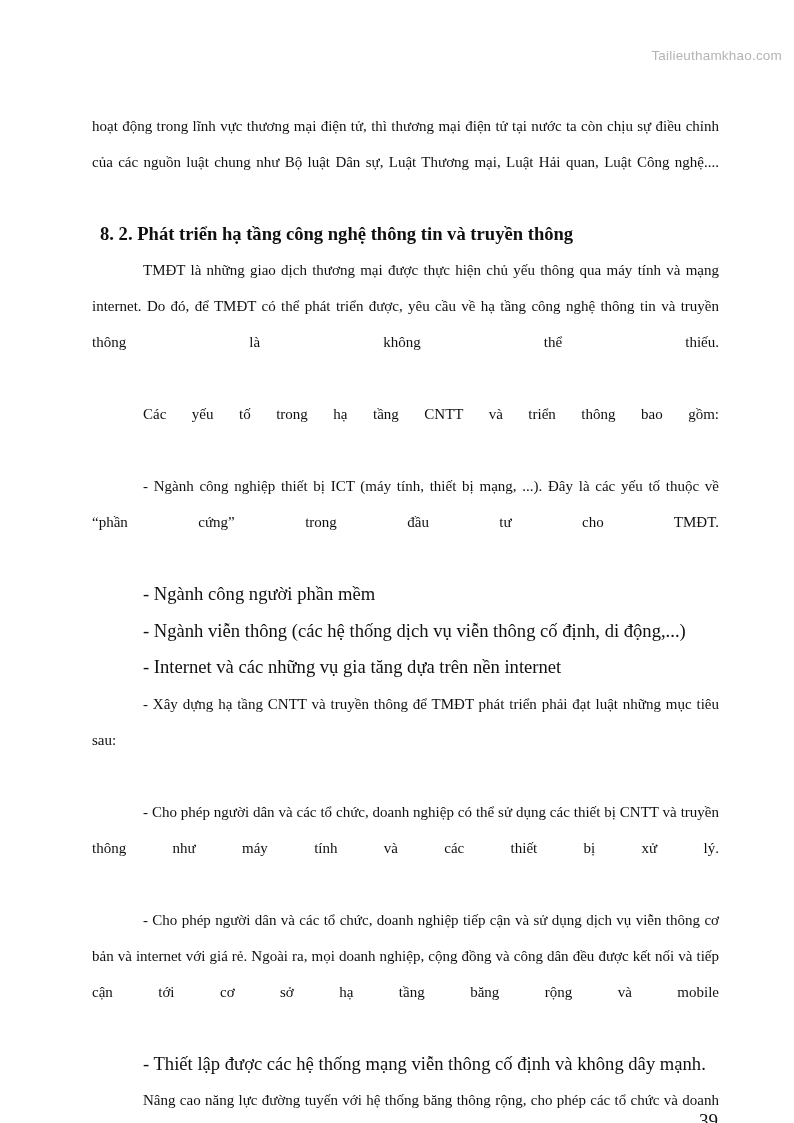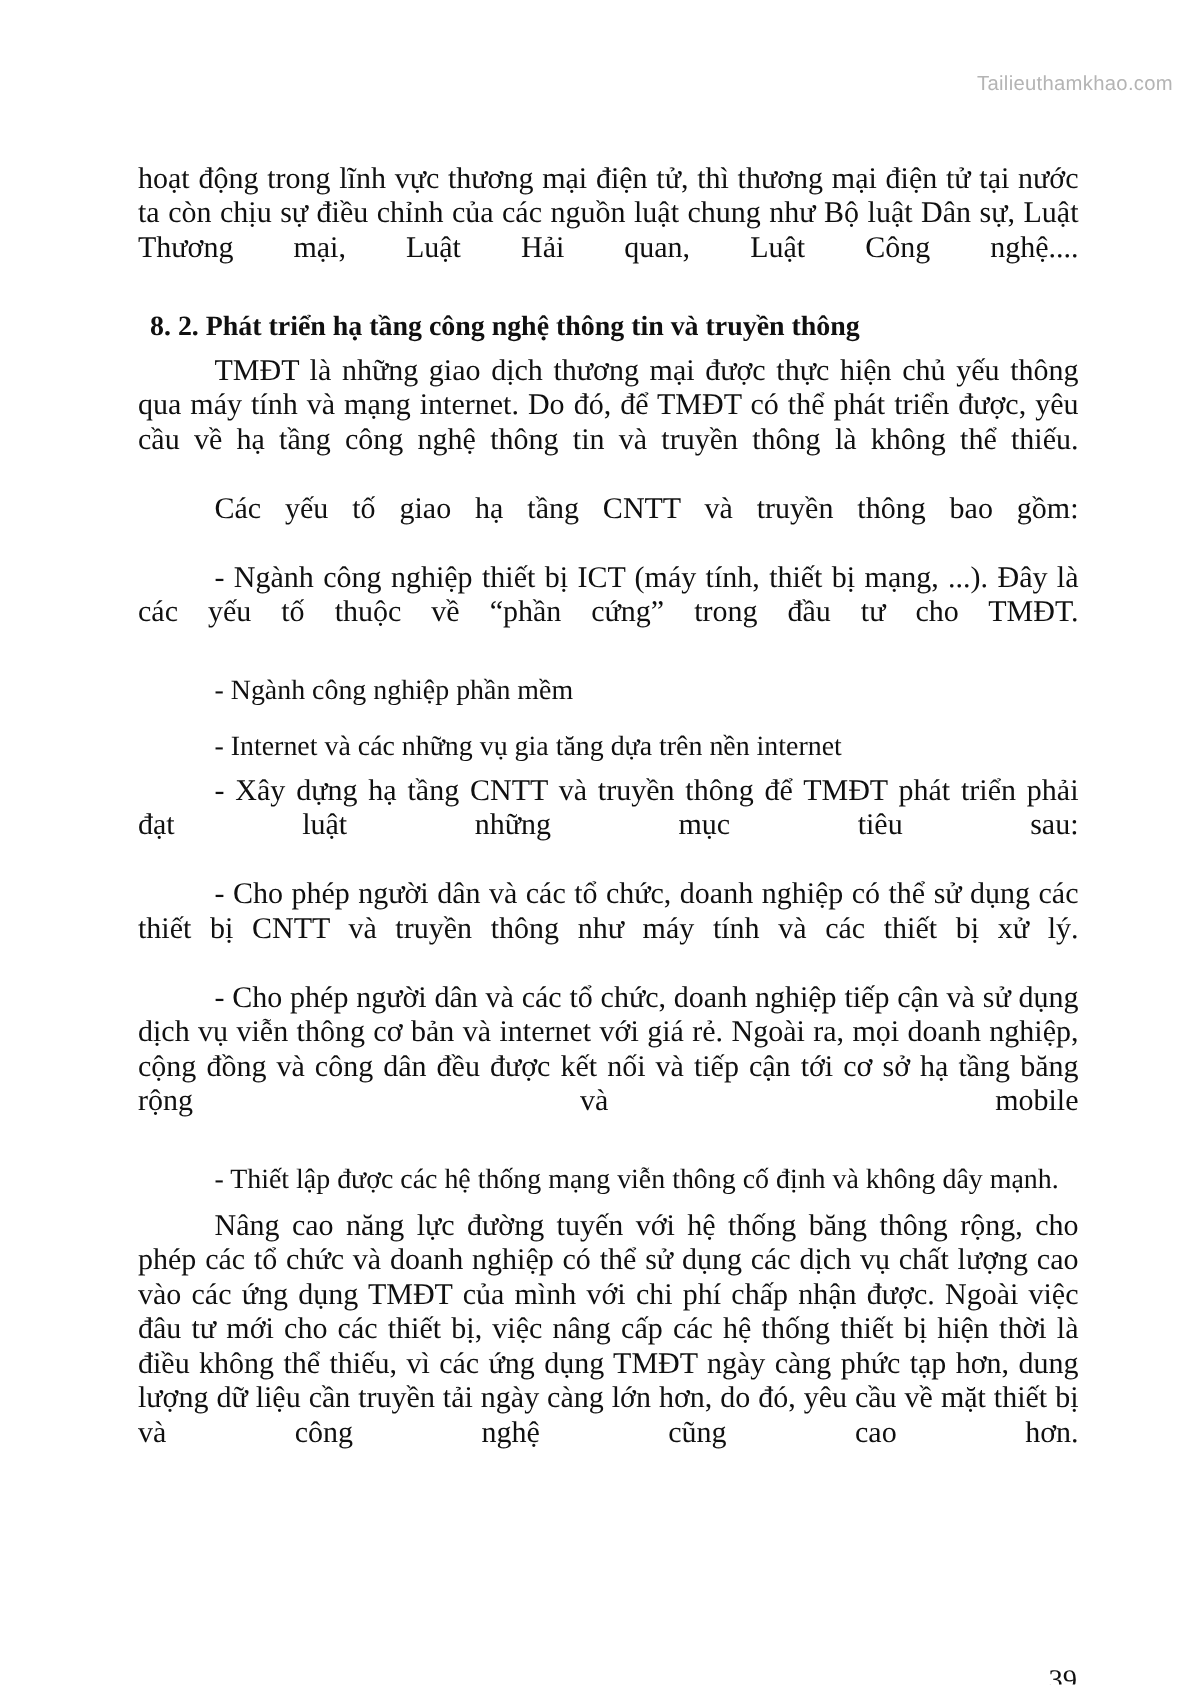--- a/index.html
+++ b/index.html
@@ -37,22 +37,22 @@
 
   .content {
     position: absolute;
     left: 92px;
     top: 66px;
     width: 627px;
   }
 
   .para {
     margin: 0;
-    font-size: 20px;
-    line-height: 23px;
+    font-size: 15px;
+    line-height: 36px;
     text-align: justify;
     text-justify: inter-word;
     text-indent: 51px;
     hyphens: none;
   }
   
   .para::after {
     content: "";
     display: inline-block;
     width: 100%;
@@ -93,23 +93,24 @@
 <body>
 
 <div class="page">
 
   <div class="watermark">Tailieuthamkhao.com</div>
 
   <div class="content">
       <p class="para no-indent">hoạt động trong lĩnh vực thương mại điện tử, thì thương mại điện tử tại nước ta còn chịu sự điều chỉnh của các nguồn luật chung như Bộ luật Dân sự, Luật Thương mại, Luật Hải quan, Luật Công nghệ....</p>
       <p class="heading">8. 2. Phát triển hạ tầng công nghệ thông tin và truyền thông</p>
       <p class="para">TMĐT là những giao dịch thương mại được thực hiện chủ yếu thông qua máy tính và mạng internet. Do đó, để TMĐT có thể phát triển được, yêu cầu về hạ tầng công nghệ thông tin và truyền thông là không thể thiếu.</p>
-      <p class="para">Các yếu tố giao hạ tầng CNTT và truyền thông bao gồm:</p>
+      <p class="para">Các yếu tố trong hạ tầng CNTT và triển thông bao gồm:</p>
       <p class="para">- Ngành công nghiệp thiết bị ICT (máy tính, thiết bị mạng, ...). Đây là các yếu tố thuộc về “phần cứng” trong đầu tư cho TMĐT.</p>
-      <p class="bullet">- Ngành công nghiệp phần mềm</p>
+      <p class="bullet">- Ngành công người phần mềm</p>
+      <p class="bullet">- Ngành viễn thông (các hệ thống dịch vụ viễn thông cố định, di động,...)</p>
       <p class="bullet">- Internet và các những vụ gia tăng dựa trên nền internet</p>
       <p class="para">- Xây dựng hạ tầng CNTT và truyền thông để TMĐT phát triển phải đạt luật những mục tiêu sau:</p>
       <p class="para">- Cho phép người dân và các tổ chức, doanh nghiệp có thể sử dụng các thiết bị CNTT và truyền thông như máy tính và các thiết bị xử lý.</p>
       <p class="para">- Cho phép người dân và các tổ chức, doanh nghiệp tiếp cận và sử dụng dịch vụ viễn thông cơ bản và internet với giá rẻ. Ngoài ra, mọi doanh nghiệp, cộng đồng và công dân đều được kết nối và tiếp cận tới cơ sở hạ tầng băng rộng và mobile</p>
       <p class="bullet">- Thiết lập được các hệ thống mạng viễn thông cố định và không dây mạnh.</p>
       <p class="para">Nâng cao năng lực đường tuyến với hệ thống băng thông rộng, cho phép các tổ chức và doanh nghiệp có thể sử dụng các dịch vụ chất lượng cao vào các ứng dụng TMĐT của mình với chi phí chấp nhận được. Ngoài việc đâu tư mới cho các thiết bị, việc nâng cấp các hệ thống thiết bị hiện thời là điều không thể thiếu, vì các ứng dụng TMĐT ngày càng phức tạp hơn, dung lượng dữ liệu cần truyền tải ngày càng lớn hơn, do đó, yêu cầu về mặt thiết bị và công nghệ cũng cao hơn.</p>
     </div>
 
   <div class="page-number">39</div>
 

